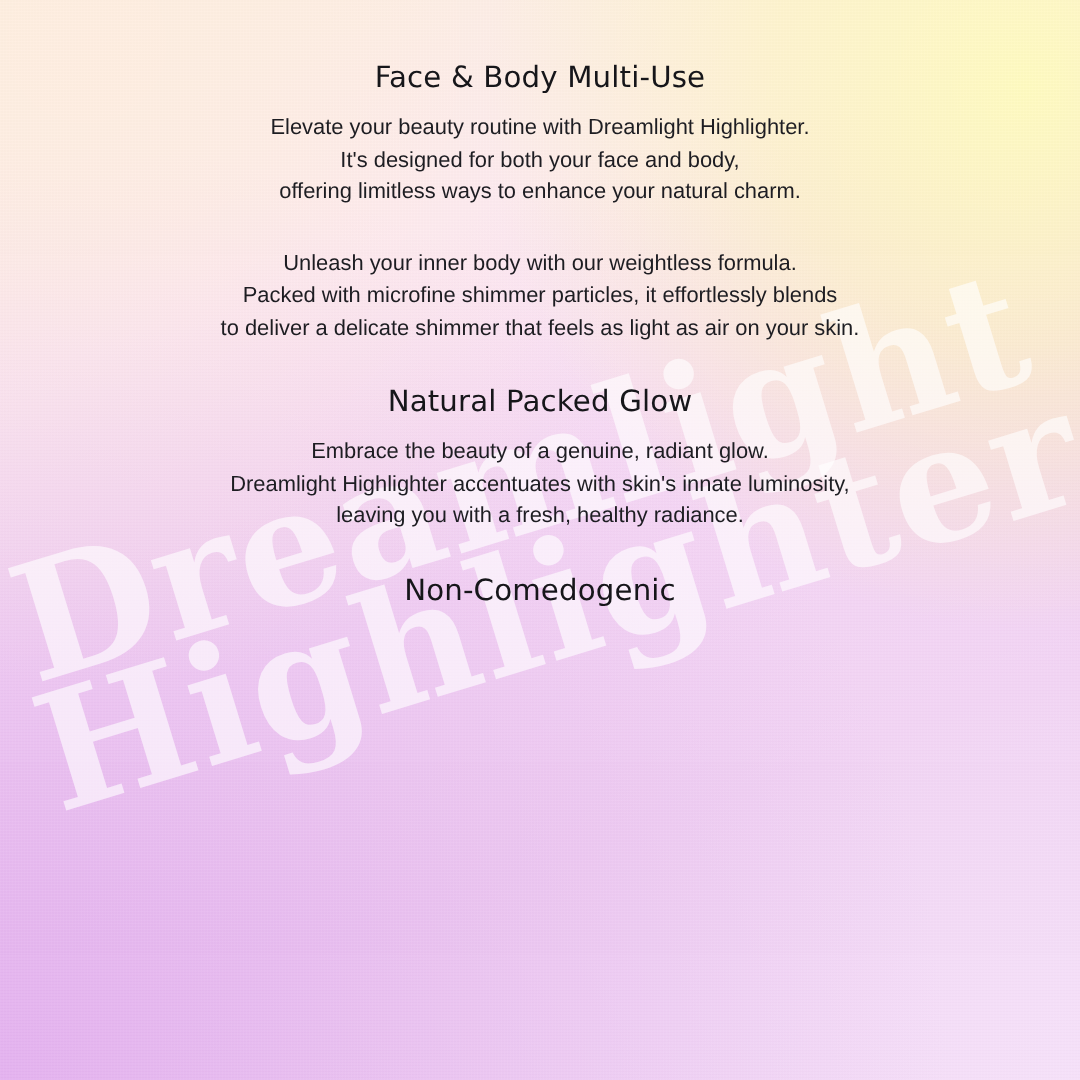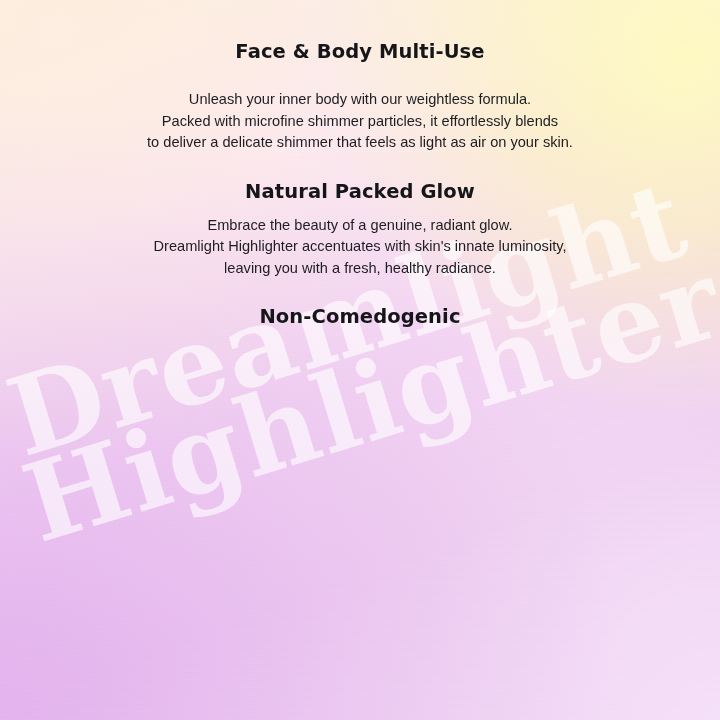--- a/index.html
+++ b/index.html
@@ -59,21 +59,21 @@
     box-sizing: border-box;
     height: 100%;
   }
   .section {
     text-align: center;
     margin-bottom: 26px;
   }
   .section:last-child { margin-bottom: 0; }
   .section-title {
     font-family: "DejaVu Sans", sans-serif;
-    font-weight: 700;
+    font-weight: 400;
     font-size: 19.5px;
     color: #16161a;
     letter-spacing: 0.1px;
     margin: 0 0 12px 0;
   }
   .section-body {
     font-family: "Liberation Sans", sans-serif;
     font-size: 14.6px;
     line-height: 21.5px;
     color: #1d1d22;
@@ -89,20 +89,23 @@
 
   <div class="watermark">
     <span class="wm-line1">Dreamlight</span>
     <span class="wm-line2">Highlighter</span>
   </div>
 
   <div class="content">
 
     <div class="section">
       <h2 class="section-title">Face &amp; Body Multi-Use</h2>
+      <p class="section-body">Elevate your beauty routine with Dreamlight Highlighter.
+It's designed for both your face and body,
+offering limitless ways to enhance your natural charm.</p>
     </div>
 
     <div class="section">
       <p class="section-body">Unleash your inner body with our weightless formula.
 Packed with microfine shimmer particles, it effortlessly blends
 to deliver a delicate shimmer that feels as light as air on your skin.</p>
     </div>
 
     <div class="section">
       <h2 class="section-title">Natural Packed Glow</h2>

